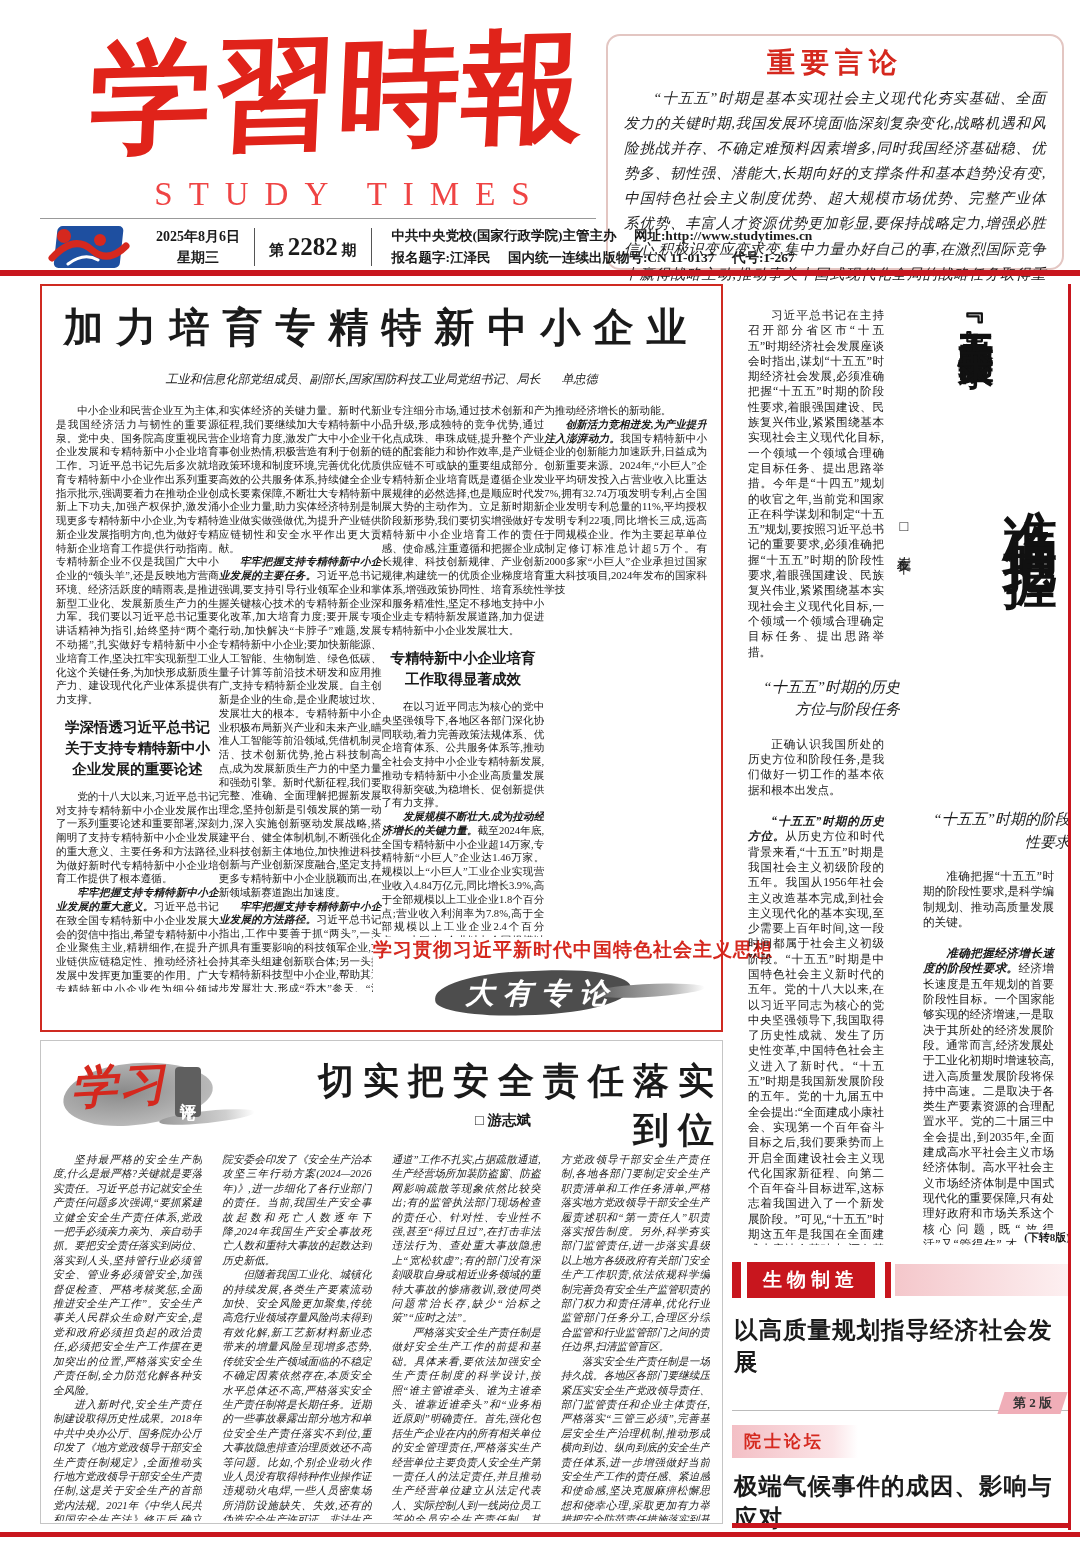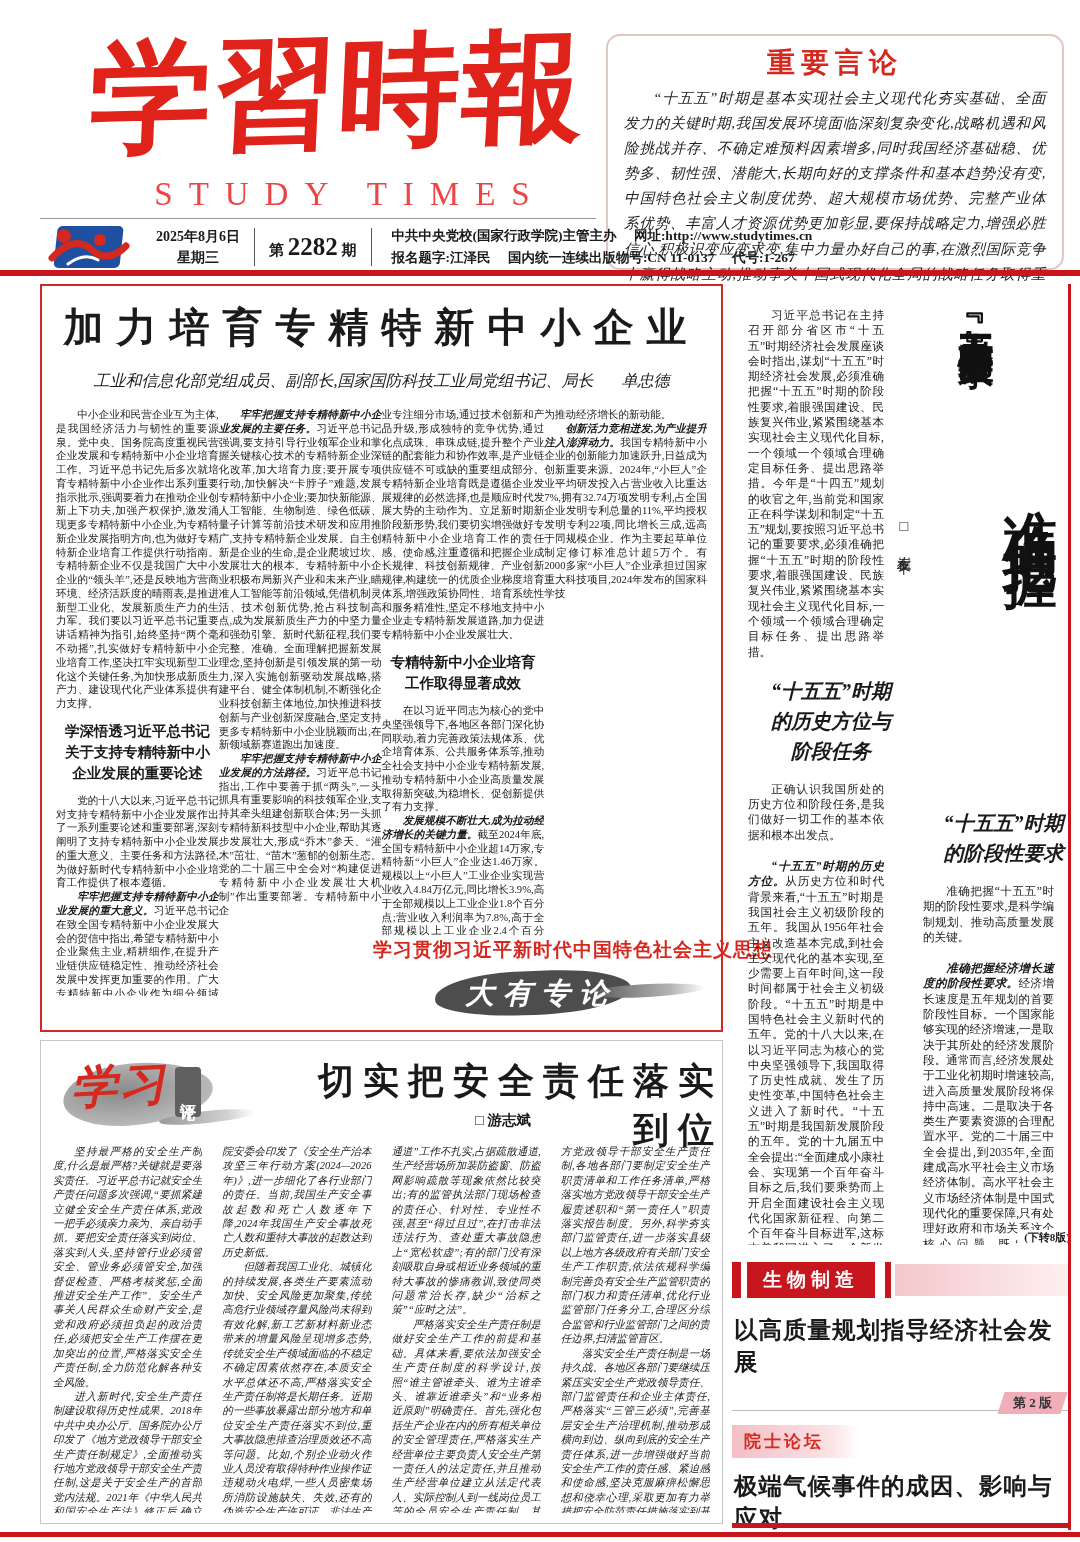--- a/index.html
+++ b/index.html
@@ -25,21 +25,21 @@
   .remarks{position:absolute;left:606px;top:34px;width:458px;height:236px;border:2px solid #e3c6c2;
     border-radius:14px;padding:6px 16px 0 16px;box-sizing:border-box;background:#fff;}
   .remarks-title{text-align:center;color:#d5281e;font-family:"Liberation Sans",sans-serif;
     font-weight:bold;font-size:28px;letter-spacing:6px;margin:2px 0 4px 0;}
   .remarks-body{font-style:italic;font-size:14.6px;line-height:1.72;text-align:justify;text-indent:2em;
     letter-spacing:0.5px;color:#222;}
   
   .main-box{position:absolute;left:40px;top:284px;width:683px;height:748px;border:2px solid #cf2a21;
     box-sizing:border-box;background:#fff;padding:6px 14px;}
   .main-headline{text-align:center;font-weight:bold;font-size:40px;letter-spacing:13px;margin-top:8px;}
-  .main-byline{text-align:center;font-style:italic;font-size:16px;margin-top:16px;}
+  .main-byline{text-align:center;font-style:italic;font-size:12px;margin-top:16px;}
   .main-byline .aut{margin-left:1.5em;}
   .main-cols{display:flex;gap:0;margin-top:16px;height:588px;}
   .mcol{flex:1 1 0;overflow:hidden;font-size:10.6px;line-height:1.3;text-align:justify;position:relative;}
   .mcol p{margin:0;text-indent:2em;}
   .mcol .sub{font-family:"Liberation Sans",sans-serif;font-weight:bold;font-size:14.5px;line-height:1.45;
     text-align:center;text-indent:0;margin:10px 4px;}
   .lead{font-weight:bold;font-style:italic;}
   .mcol.short{padding-bottom:96px;box-sizing:border-box;}
   .banner{position:absolute;right:12px;bottom:8px;width:336px;text-align:center;background:#fff;}
   .banner-slogan{color:#d5281e;font-family:"Liberation Sans",sans-serif;font-weight:bold;font-size:19px;
@@ -50,22 +50,22 @@
   .seal-tail{position:absolute;left:220px;top:16px;width:112px;height:13px;
     background:linear-gradient(90deg,#5c5c5c,#b5b5b5 70%,rgba(255,255,255,0));border-radius:45% 55% 55% 45%/50%;
     transform:rotate(-3deg);}
   .seal-text{position:relative;z-index:2;color:#fff;font-style:italic;font-weight:bold;font-size:29px;
     letter-spacing:9px;line-height:50px;font-family:"DejaVu Serif",serif;}
   .cont-mark{position:absolute;right:0;bottom:0;background:#fff;font-weight:bold;font-size:11px;padding-left:6px;}
   
   .right-art{position:absolute;left:732px;top:292px;width:338px;height:958px;}
   .rcol{position:absolute;overflow:hidden;font-size:11.6px;line-height:1.32;text-align:justify;}
   .rcol p{margin:16px;text-indent:2em;}
-  .rcol .sub{font-weight:bold;font-style:italic;font-size:20px;line-height:1.5;text-indent:0;
-    text-align:center;margin:8px 0;padding-left:1.5em;}
+  .rcol .sub{font-weight:normal;font-style:italic;font-size:15px;line-height:1.5;text-indent:0;
+    text-align:right;margin:8px 0;padding-left:1.5em;}
   .rcol1{left:0;top:0;width:168px;height:953px;}
   .rcol2{left:175px;top:508px;width:163px;height:445px;}
   .vtitle-block{position:absolute;left:160px;top:6px;width:178px;height:494px;}
   .vt-main{position:absolute;right:72px;top:4px;writing-mode:vertical-rl;font-weight:bold;
     font-size:35px;letter-spacing:2px;font-family:"Liberation Serif",serif;color:#111;}
   .vt-sub{position:absolute;right:4px;top:168px;writing-mode:vertical-rl;font-weight:bold;
     font-size:54px;letter-spacing:16px;font-family:"Liberation Serif",serif;color:#111;}
   .vt-author{position:absolute;left:2px;top:220px;writing-mode:vertical-rl;font-size:14.5px;letter-spacing:3px;}
   
   .bottom-box{position:absolute;left:40px;top:1040px;width:683px;height:484px;border:1px solid #c5c5c5;
@@ -77,21 +77,21 @@
     border-radius:48% 52% 58% 42%/55% 48% 52% 45%;transform:rotate(-4deg);}
   .xl-tail{position:absolute;left:96px;top:58px;width:96px;height:12px;
     background:linear-gradient(90deg,#9a9a9a,#cfcfcf 70%,rgba(255,255,255,0));border-radius:50%;transform:rotate(-6deg);}
   .xl-xue{position:absolute;left:8px;top:2px;font-family:"DejaVu Serif",serif;font-weight:900;font-style:italic;
     font-size:46px;color:#d5281e;letter-spacing:2px;transform:rotate(-3deg);}
   .xl-ping{position:absolute;left:112px;top:14px;width:26px;height:50px;background:#5f5f5f;border-radius:4px;
     color:#fff;writing-mode:vertical-rl;font-size:16px;font-weight:bold;text-align:center;line-height:26px;letter-spacing:2px;}
   .bl-headline{position:absolute;left:230px;top:8px;width:440px;text-align:right;font-weight:bold;
     font-size:36px;letter-spacing:9px;}
   .bl-author{position:absolute;left:230px;top:62px;width:440px;text-align:center;font-size:14.5px;font-weight:bold;}
-  .bl-cols{display:flex;gap:20px;height:368px;margin-top:4px;}
+  .bl-cols{display:flex;gap:20px;height:368px;margin-top:12px;}
   .bcol{flex:1 1 0;overflow:hidden;font-style:italic;font-size:10.6px;line-height:1.36;text-align:justify;}
   .bcol p{margin:0;text-indent:2em;}
   
   .digest{position:absolute;left:732px;top:1262px;width:338px;height:252px;}
   .dg-header{position:relative;height:38px;}
   .dg-accent{position:absolute;left:0;top:0;width:9px;height:36px;background:#c8161e;}
   .dg-tab{position:absolute;left:15px;top:0;width:128px;height:36px;background:#c8161e;color:#fff;
     font-family:"Liberation Sans",sans-serif;font-weight:bold;font-size:19px;letter-spacing:5px;
     text-align:center;line-height:36px;}
   .dg-tabline{position:absolute;left:149px;top:0;width:6px;height:36px;background:#c8161e;margin-left:4px;}
@@ -165,20 +165,21 @@
       <span class="aut">单忠德</span>
     </div>
     <div class="main-cols">
       <div class="mcol">
         <p>中小企业和民营企业互为主体,是我国经济活力与韧性的重要源泉。党中央、国务院高度重视民营企业发展和专精特新中小企业培育工作。习近平总书记先后多次就培育专精特新中小企业作出系列重要指示批示,强调要着力在推动企业创新上下功夫,加强产权保护,激发涌现更多专精特新中小企业,为专精特新企业发展指明方向,也为做好专精特新企业培育工作提供行动指南。专精特新企业不仅是我国广大中小企业的“领头羊”,还是反映地方营商环境、经济活跃度的晴雨表,是推进新型工业化、发展新质生产力的生力军。我们要以习近平总书记重要讲话精神为指引,始终坚持“两个毫不动摇”,扎实做好专精特新中小企业培育工作,坚决扛牢实现新型工业化这个关键任务,为加快形成新质生产力、建设现代化产业体系提供有力支撑。</p>
         <div class="sub">学深悟透习近平总书记关于支持专精特新中小企业发展的重要论述</div>
         <p>党的十八大以来,习近平总书记对支持专精特新中小企业发展作出了一系列重要论述和重要部署,深刻阐明了支持专精特新中小企业发展的重大意义、主要任务和方法路径,为做好新时代专精特新中小企业培育工作提供了根本遵循。</p>
         <p><span class="lead">牢牢把握支持专精特新中小企业发展的重大意义。</span><span>习近平总书记在致全国专精特新中小企业发展大会的贺信中指出,希望专精特新中小企业聚焦主业,精耕细作,在提升产业链供应链稳定性、推动经济社会发展中发挥更加重要的作用。广大专精特新中小企业作为细分领域的“单打冠军”和“配套专家”,其创新能力强、质量效益高,引领着科技发展新趋势,是产业发展的基础和底座,是坚持创新驱动发展、大力发展制造业</span></p>
       </div>
       <div class="mcol">
+        <p style="text-indent:0;">和实体经济的关键力量。新时代新征程,我们要继续加大专精特新中小企业培育力度,激发广大中小企业干事创业热情,积极营造有利于创新的政策环境和制度环境,完善优化优质高效的公共服务体系,持续健全企业成长要素保障,不断壮大专精特新中小企业力量,助力实体经济特别是制造业做实做强做优,为提升产业链供应链韧性和安全水平作出更大贡献。</p>
         <p><span class="lead">牢牢把握支持专精特新中小企业发展的主要任务。</span><span>习近平总书记强调,要支持引导行业领军企业和掌握关键核心技术的专精特新企业深化改革,加大培育力度;要开展专项行动,加快解决“卡脖子”难题,发展专精特新中小企业;要加快新能源、人工智能、生物制造、绿色低碳、量子计算等前沿技术研发和应用推广,支持专精特新企业发展。自主创新是企业的生命,是企业爬坡过坎、发展壮大的根本。专精特新中小企业积极布局新兴产业和未来产业,瞄准人工智能等前沿领域,凭借机制灵活、技术创新优势,抢占科技制高点,成为发展新质生产力的中坚力量和强劲引擎。新时代新征程,我们要完整、准确、全面理解把握新发展理念,坚持创新是引领发展的第一动力,深入实施创新驱动发展战略,搭建平台、健全体制机制,不断强化企业科技创新主体地位,加快推进科技创新与产业创新深度融合,坚定支持更多专精特新中小企业脱颖而出,在新领域新赛道跑出加速度。</span></p>
         <p><span class="lead">牢牢把握支持专精特新中小企业发展的方法路径。</span><span>习近平总书记指出,工作中要善于抓“两头”,一头抓具有重要影响的科技领军企业,支持其牵头组建创新联合体;另一头抓专精特新科技型中小企业,帮助其逐步发展壮大,形成“乔木”参天、“灌木”茁壮、“苗木”葱郁的创新生态。党的二十届三中全会对“构建促进专精特新中小企业发展壮大机制”作出重要部署。专精特新中小企</span></p>
       </div>
       <div class="mcol short">
         <p style="text-indent:0;">业专注细分市场,通过技术创新和产品升级,形成独特的竞争优势,通过化点成珠、串珠成链,提升整个产业链的配套能力和协作效率,是产业链供应链不可或缺的重要组成部分。专精特新企业培育既是遵循企业发展规律的必然选择,也是顺应时代发展大势的主动作为。立足新时期新阶段新形势,我们要切实增强做好专精特新中小企业培育工作的责任感、使命感,注重遵循和把握企业成长规律、科技创新规律、产业创新规律,构建统一的优质企业梯度培育体系,增强政策协同性、培育系统性和服务精准性,坚定不移地支持中小企业走专精特新发展道路,加力促进专精特新中小企业发展壮大。</p>
         <div class="sub">专精特新中小企业培育工作取得显著成效</div>
         <p>在以习近平同志为核心的党中央坚强领导下,各地区各部门深化协同联动,着力完善政策法规体系、优企培育体系、公共服务体系等,推动全社会支持中小企业专精特新发展,推动专精特新中小企业高质量发展取得新突破,为稳增长、促创新提供了有力支撑。</p>
         <p><span class="lead">发展规模不断壮大,成为拉动经济增长的关键力量。</span><span>截至2024年底,全国专精特新中小企业超14万家,专精特新“小巨人”企业达1.46万家。规模以上“小巨人”工业企业实现营业收入4.84万亿元,同比增长3.9%,高于全部规模以上工业企业1.8个百分点;营业收入利润率为7.8%,高于全部规模以上工业企业2.4个百分点。“小巨人”企业以占全国规模以上工业中小企业约3%的数量,贡献了6%的营业收入和9.7%的利润,成</span></p>
       </div>
       <div class="mcol short">

